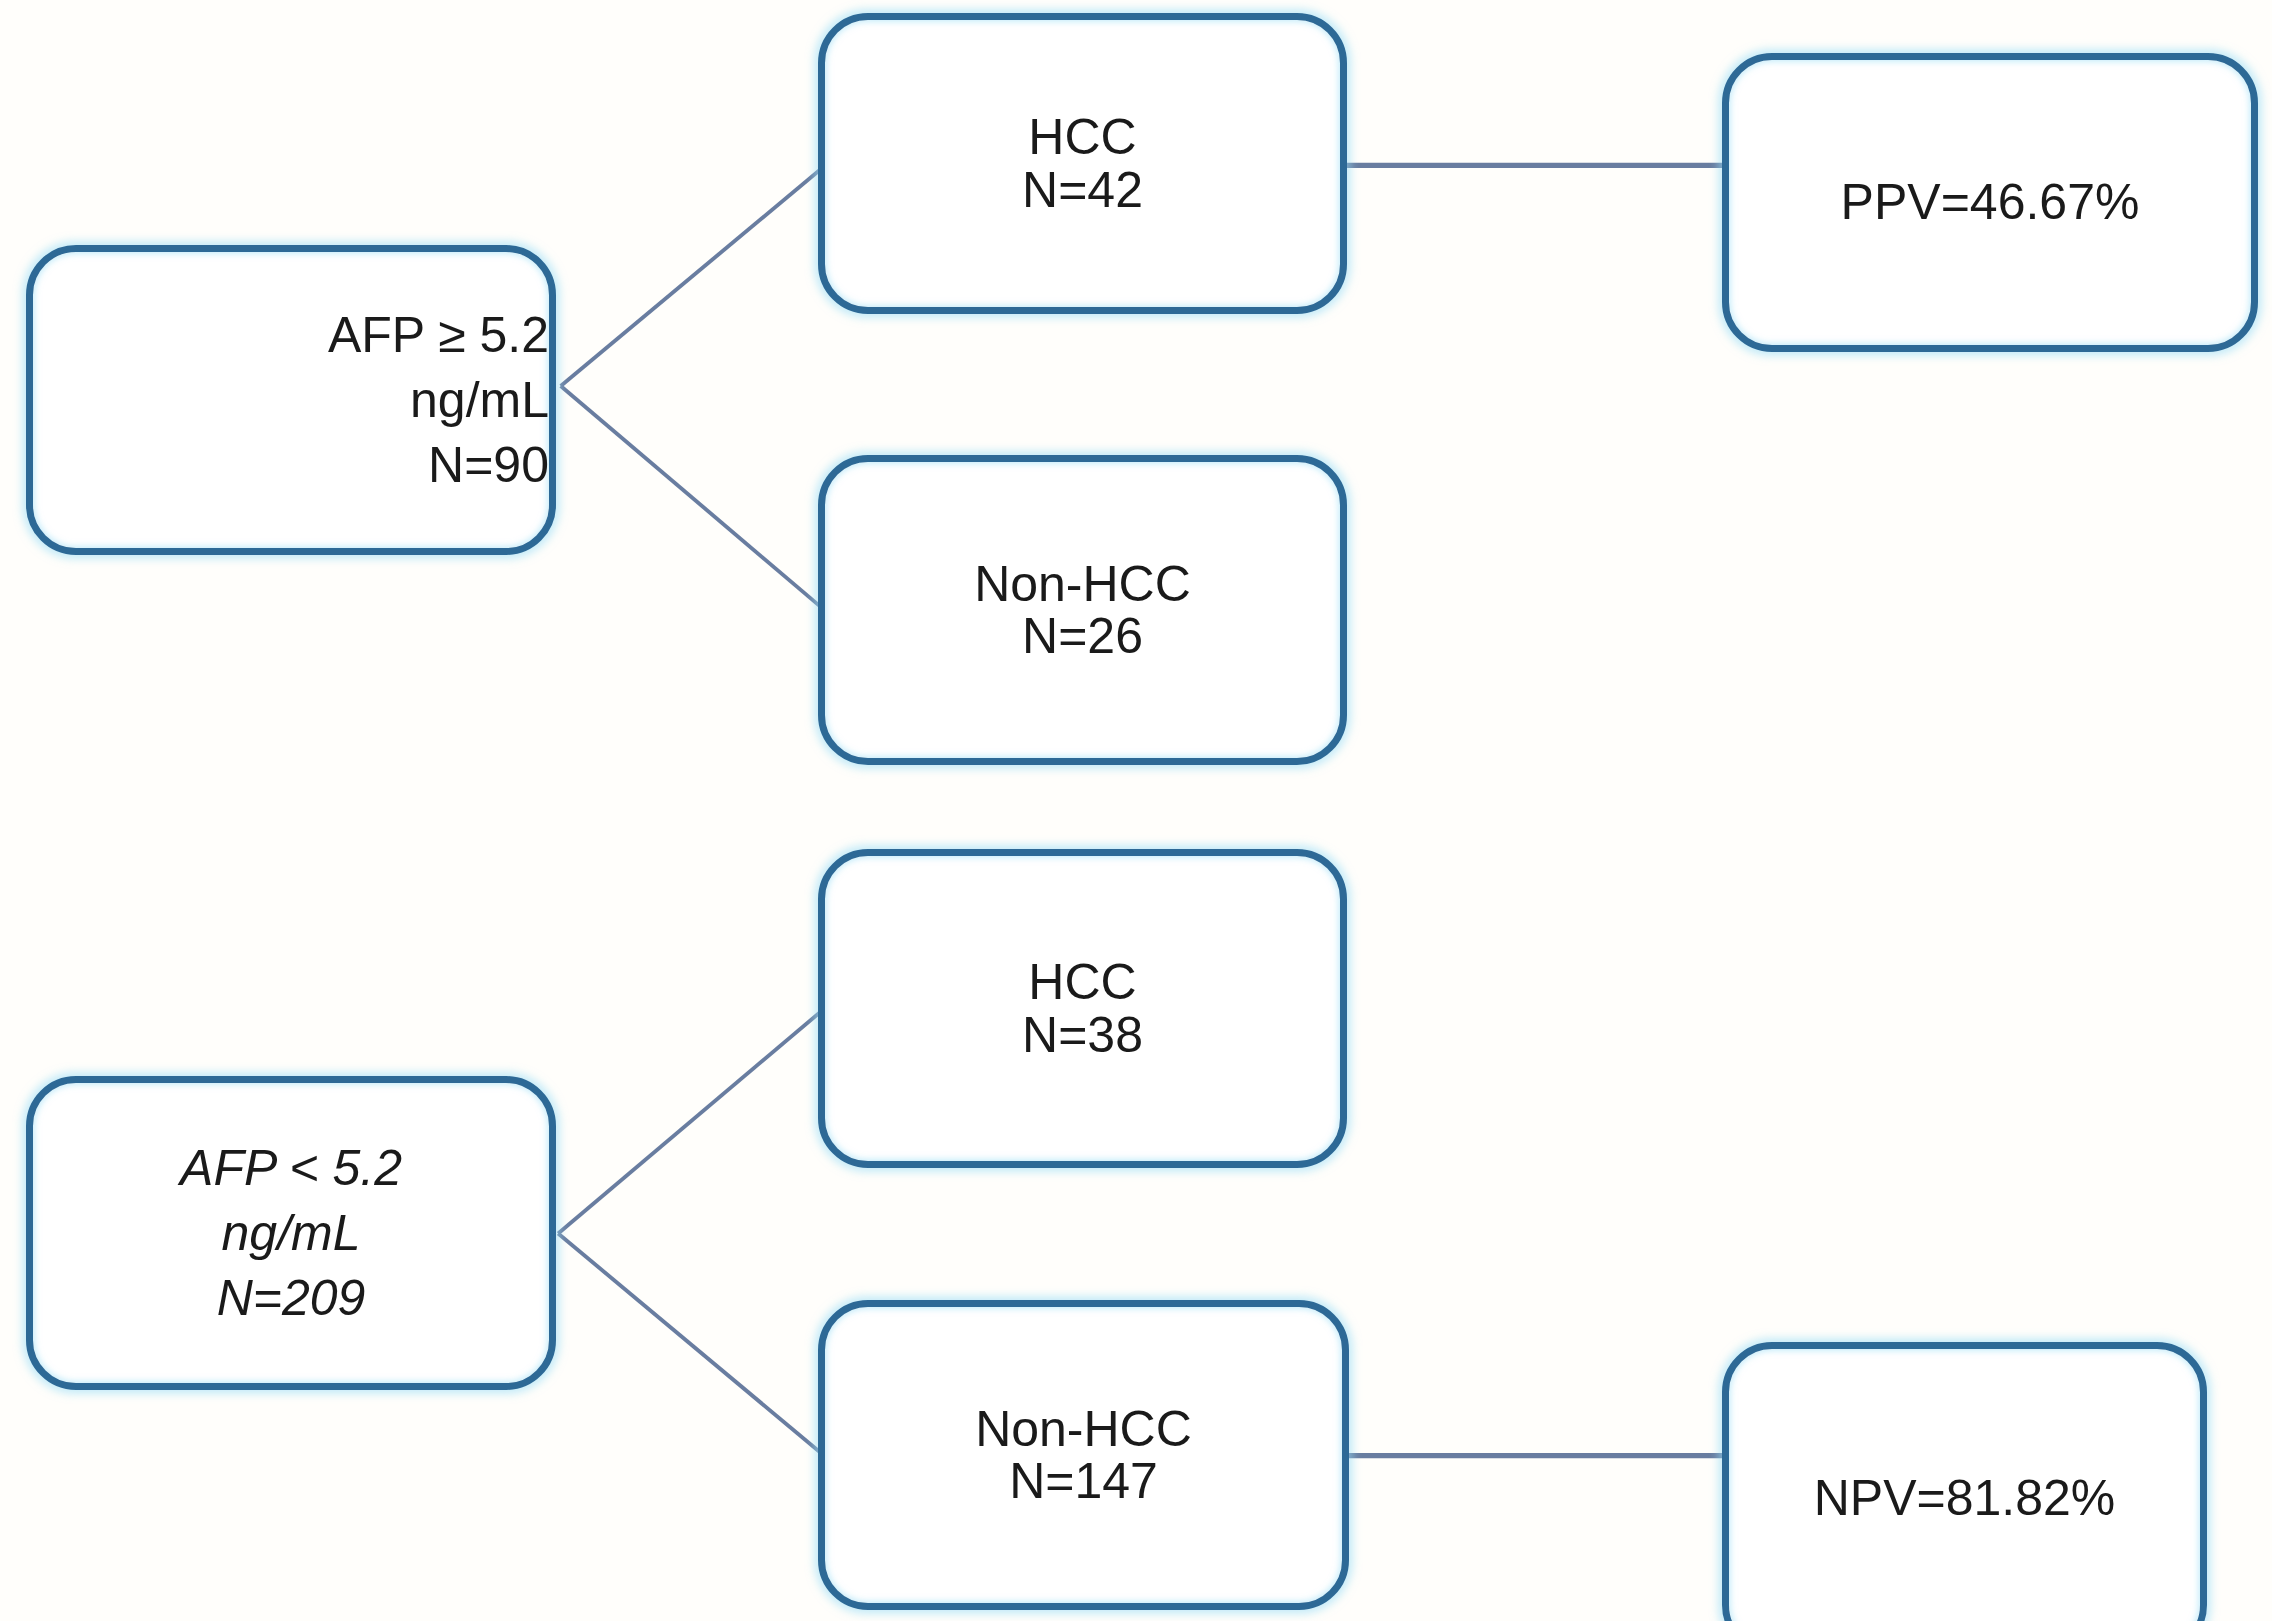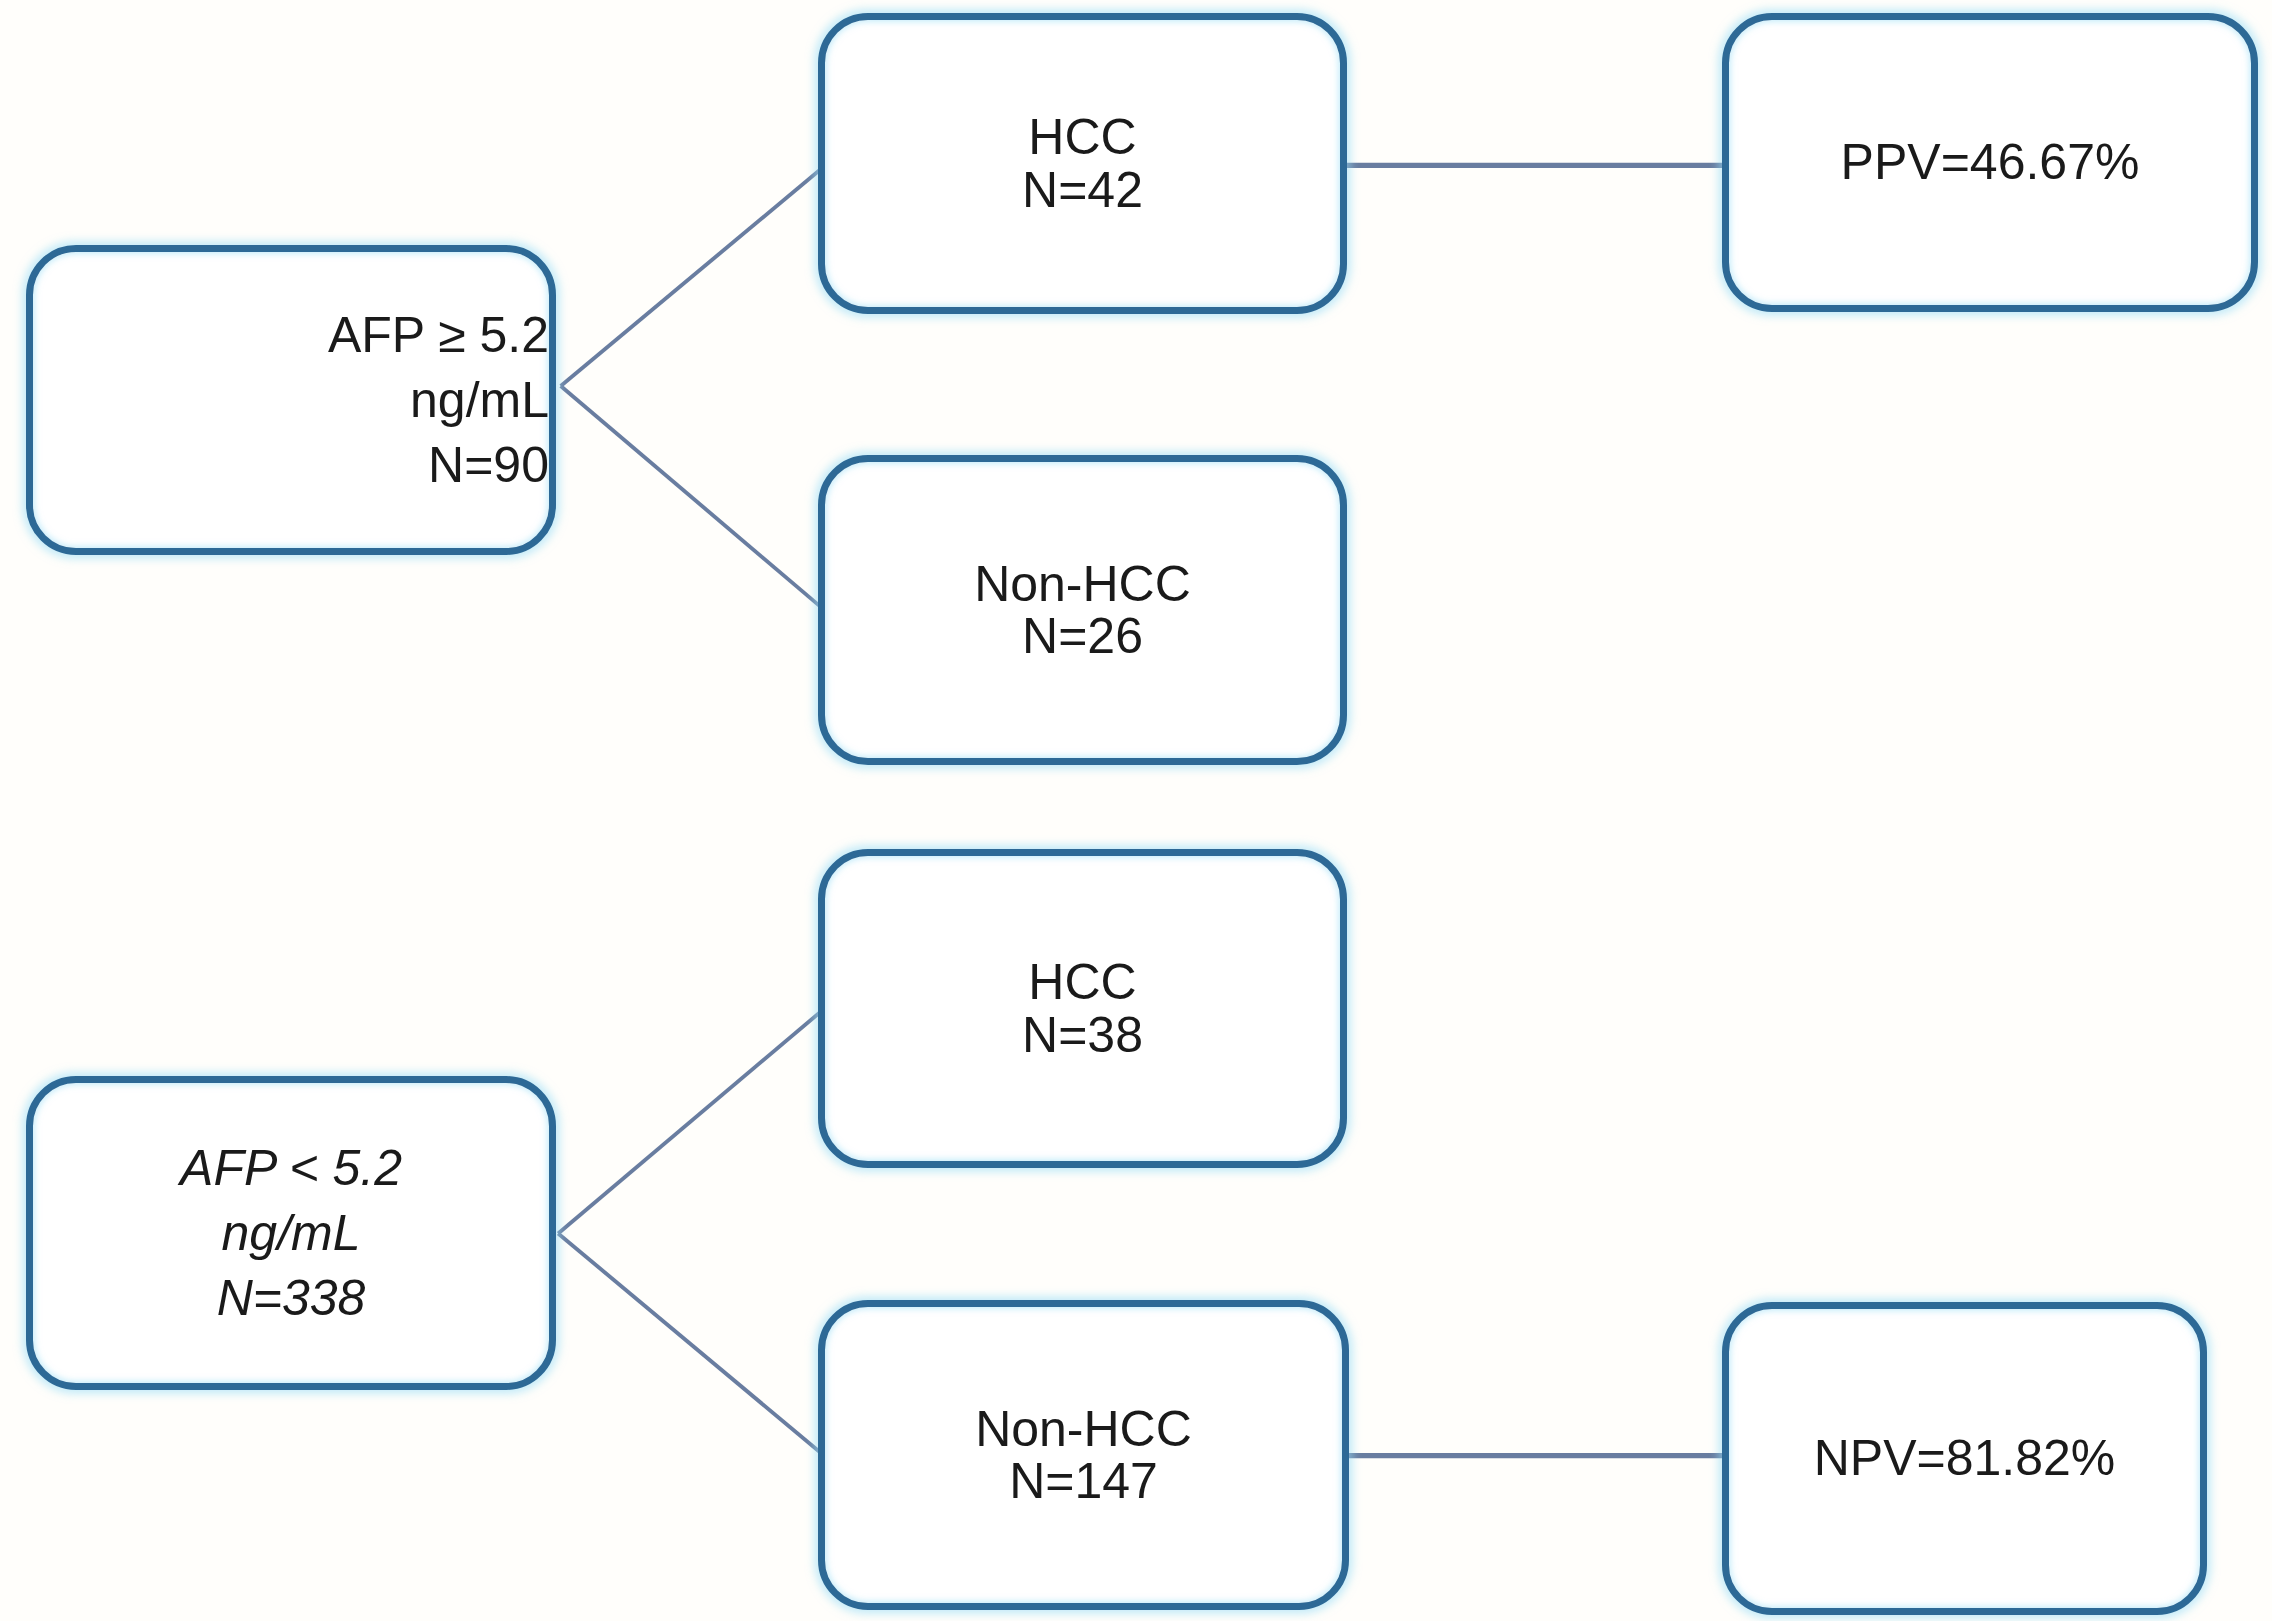--- a/index.html
+++ b/index.html
@@ -47,21 +47,21 @@
     display: flex;
     flex-direction: column;
     align-items: center;
     justify-content: center;
     text-align: center;
     font-size: 50px;
     line-height: 1.3;
     color: var(--text);
   }
   .node.two-line { line-height: 1.05; }
-  .node.single-line { line-height: 1.05; }
+  .node.single-line { line-height: 1.05; margin-top: 40px; }
   .node .line { white-space: nowrap; }
 </style>
 </head>
 <body>
 
 <div class="canvas">
 
   <svg class="edges" viewBox="0 0 2639 1883" xmlns="http://www.w3.org/2000/svg">
     <line class="edge diag" x1="651" y1="448" x2="957" y2="193"></line>
     <line class="edge diag" x1="651" y1="448" x2="957" y2="708"></line>
@@ -92,21 +92,21 @@
   </div>
 
   <div class="node two-line" style="left:818px; top:849px; width:529px; height:319px;">
     <div class="line">HCC</div>
     <div class="line">N=38</div>
   </div>
 
   <div class="node three-line" style="left:26px; top:1076px; width:530px; height:314px;font-style:italic;">
     <div class="line">AFP &lt; 5.2</div>
     <div class="line">ng/mL</div>
-    <div class="line">N=338</div>
+    <div class="line">N=209</div>
   </div>
 
   <div class="node two-line" style="left:818px; top:1300px; width:531px; height:310px;">
     <div class="line">Non-HCC</div>
     <div class="line">N=147</div>
   </div>
 
   <div class="node single-line" style="left:1722px; top:1302px; width:485px; height:313px;">
     <div class="line">NPV=81.82%</div>
   </div>

